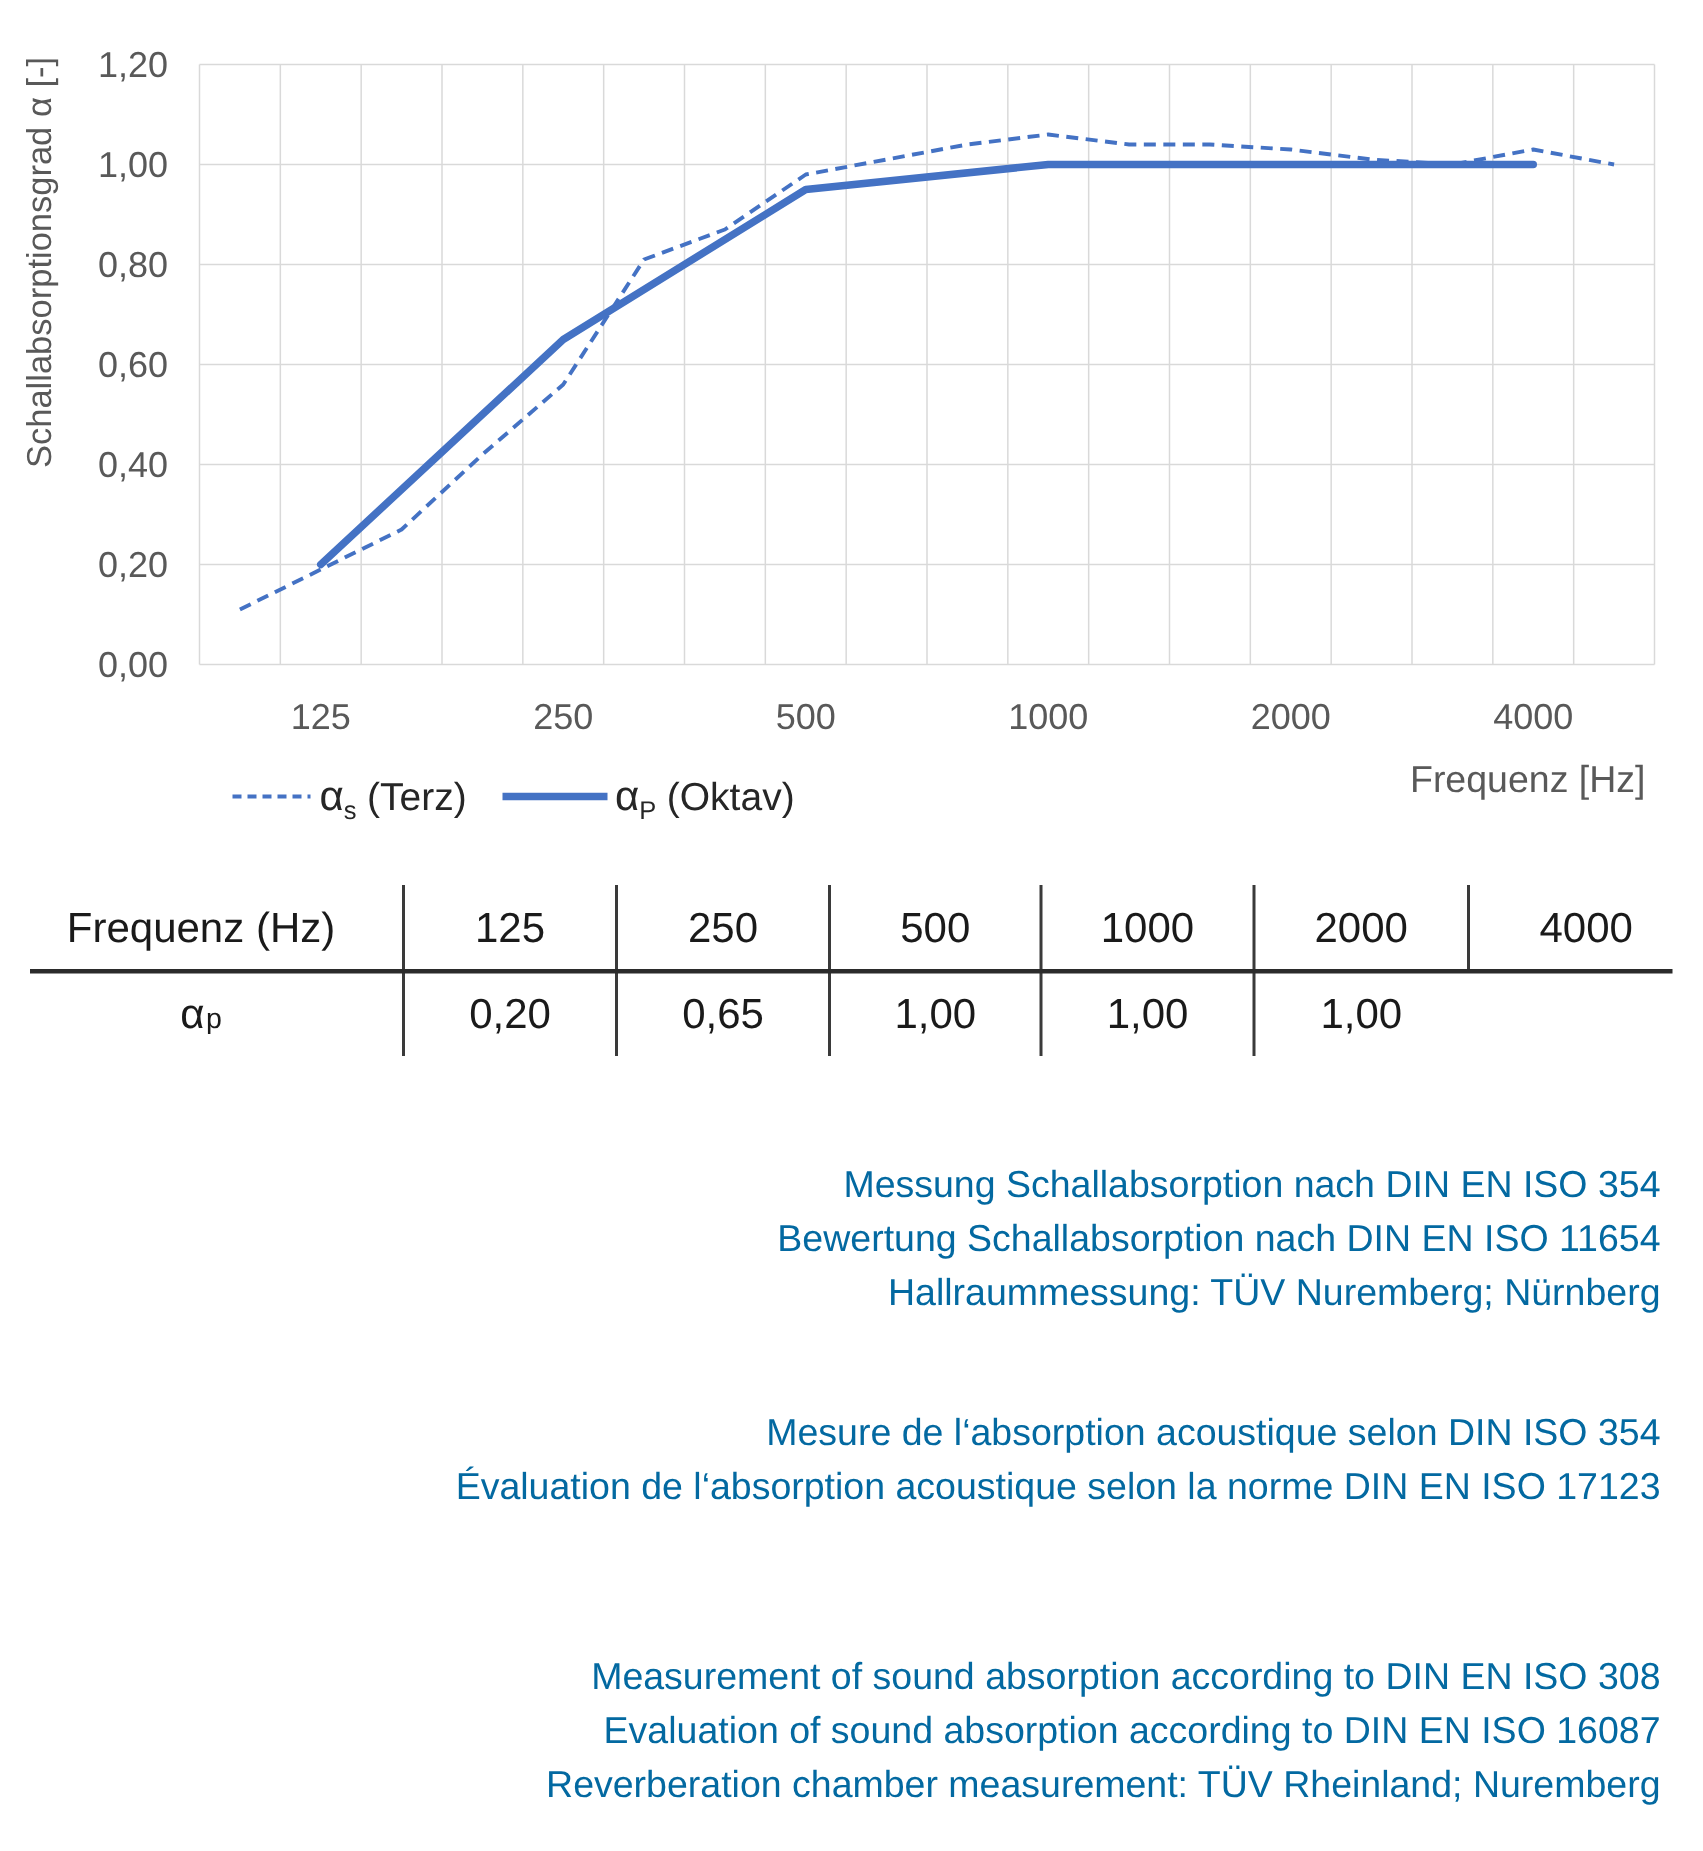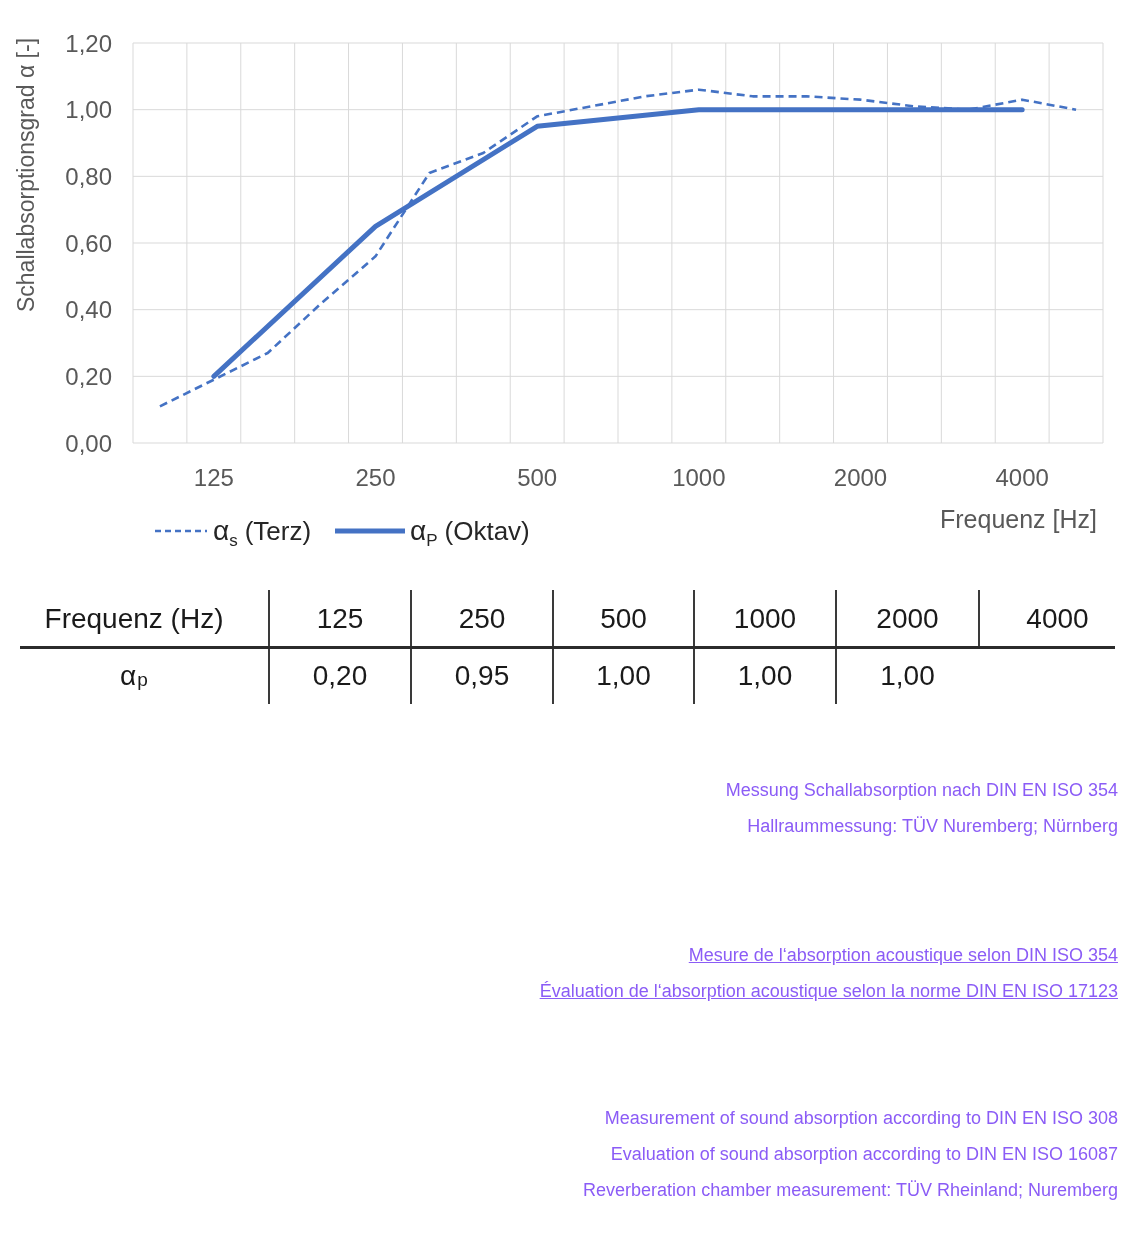--- a/index.html
+++ b/index.html
@@ -20,23 +20,23 @@
   .lg-sym{font-size:28px;}
   .lg-sub{font-size:17px;}
   
   .table-wrap{position:absolute;top:590px;left:0;width:1135px;color:#1a1a1a;}
   .trow{display:grid;grid-template-columns:268px 142px 142px 141px 142px 143px auto;height:57px;}
   .cell{display:flex;align-items:center;justify-content:center;font-size:28px;}
   .sep{border-left:2px solid #3a3a3a;}
   .hline{position:absolute;top:56px;left:20px;width:1095px;height:3px;background:#2b2b2b;}
   .cell sub{font-size:19px;transform:translateY(4px);margin-left:1px;}
   
-  .note{position:absolute;right:17px;text-align:right;font-size:18px;line-height:36px;color:#8b5cf6;}
+  .note{position:absolute;right:28px;text-align:right;font-size:25px;line-height:36px;color:#0369a1;}
   .note-de{top:772px;}
-  .note-fr{top:937px;text-decoration:underline;}
+  .note-fr{top:937px;}
   .note-en{top:1100px;}
 </style>
 </head>
 <body>
 
 <div class="page">
 
   <svg class="chart" width="1135" height="560" viewBox="0 0 1135 560">
     <g id="gridlines">
         <line x1="133" y1="43" x2="133" y2="443" class="gridline"></line>
@@ -105,29 +105,30 @@
       <div class="cell sep">2000</div>
       <div class="cell sep">4000</div>
     </div>
     <div class="hline"></div>
     <div class="trow">
       <div class="cell">
           <span>α</span>
           <sub>p</sub>
         </div>
       <div class="cell sep">0,20</div>
-      <div class="cell sep">0,95</div>
+      <div class="cell sep">0,65</div>
       <div class="cell sep">1,00</div>
       <div class="cell sep">1,00</div>
       <div class="cell sep">1,00</div>
     </div>
   </div>
 
   <div class="note note-de">
     <div>Messung Schallabsorption nach DIN EN ISO 354</div>
+    <div>Bewertung Schallabsorption nach DIN EN ISO 11654</div>
     <div>Hallraummessung: TÜV Nuremberg; Nürnberg</div>
   </div>
   <div class="note note-fr">
     <div>Mesure de l‘absorption acoustique selon DIN ISO 354</div>
     <div>Évaluation de l‘absorption acoustique selon la norme DIN EN ISO 17123</div>
   </div>
   <div class="note note-en">
     <div>Measurement of sound absorption according to DIN EN ISO 308</div>
     <div>Evaluation of sound absorption according to DIN EN ISO 16087</div>
     <div>Reverberation chamber measurement: TÜV Rheinland; Nuremberg</div>

